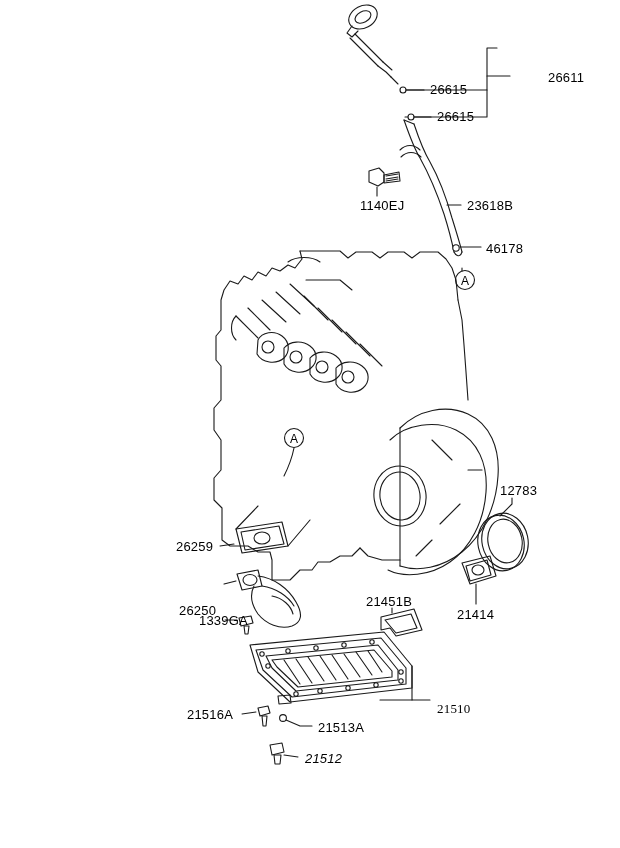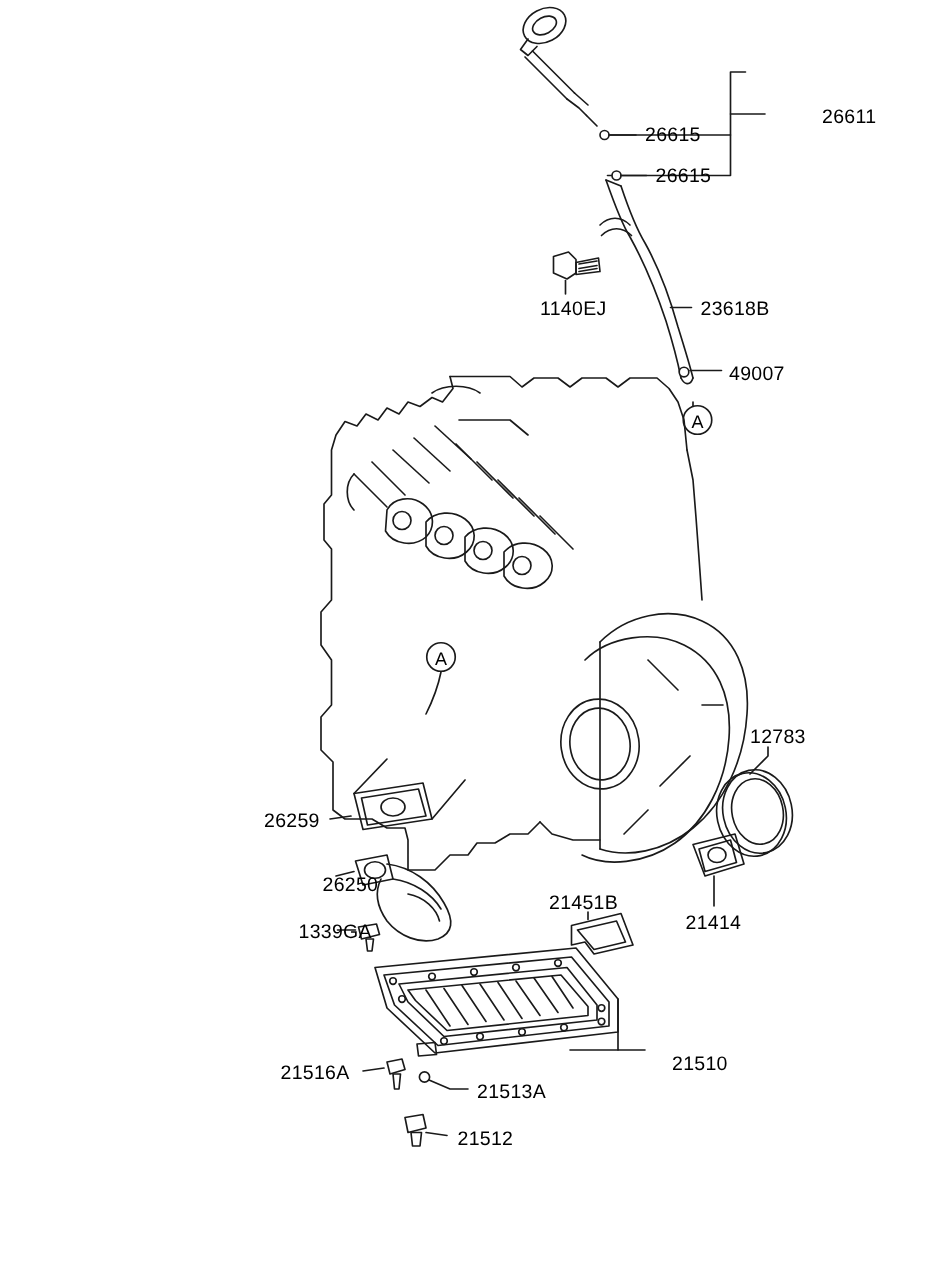--- a/index.html
+++ b/index.html
@@ -241,25 +241,25 @@
 
     <text x="465" y="285" font-family="Liberation Sans, sans-serif" font-size="12" text-anchor="middle" fill="#000000">A</text>
     <text x="294" y="443" font-family="Liberation Sans, sans-serif" font-size="12" text-anchor="middle" fill="#000000">A</text>
   </svg>
 
   <div class="part-label" style="left:516px; top:70px;margin-left:32px;">26611</div>
   <div class="part-label" style="left:430px; top:82px;">26615</div>
   <div class="part-label" style="left:437px; top:109px;">26615</div>
   <div class="part-label" style="left:360px; top:198px;">1140EJ</div>
   <div class="part-label" style="left:467px; top:198px;">23618B</div>
-  <div class="part-label" style="left:486px; top:241px;">49007</div>
+  <div class="part-label" style="left:486px; top:241px;">46178</div>
   <div class="part-label" style="left:500px; top:483px;">12783</div>
   <div class="part-label" style="left:176px; top:539px;">26259</div>
-  <div class="part-label" style="left:179px; top:582px;margin-left:36px;">26250</div>
+  <div class="part-label" style="left:179px; top:603px;">26250</div>
   <div class="part-label" style="left:457px; top:607px;">21414</div>
   <div class="part-label" style="left:366px; top:594px;">21451B</div>
   <div class="part-label" style="left:161px; top:613px;margin-left:38px;">1339GA</div>
-  <div class="part-label" style="left:448px; top:701px;">21510</div>
+  <div class="part-label" style="left:437px; top:701px;font-family:Liberation Serif, serif;">21510</div>
   <div class="part-label" style="left:187px; top:707px;">21516A</div>
   <div class="part-label" style="left:318px; top:720px;">21513A</div>
-  <div class="part-label" style="left:305px; top:751px;">21512</div>
+  <div class="part-label" style="left:305px; top:751px;font-style:italic;">21512</div>
 
 </div>
 
 </body></html>

